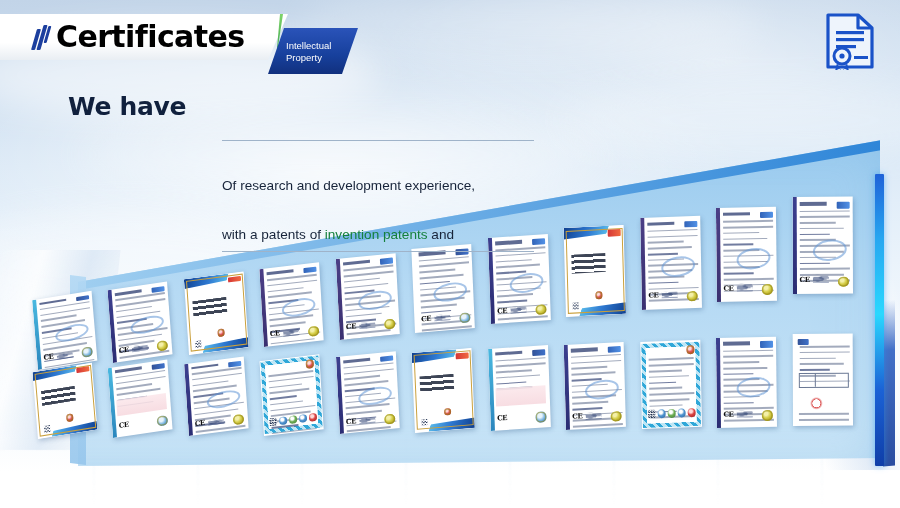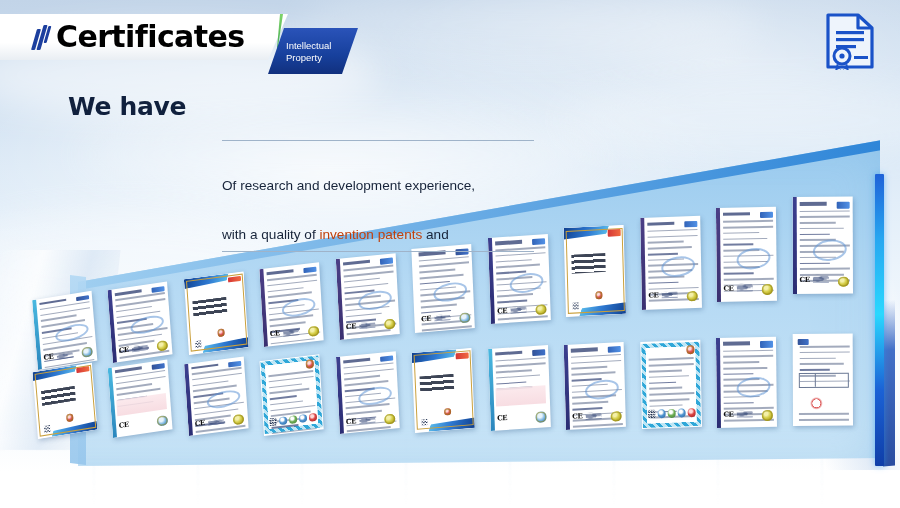--- a/index.html
+++ b/index.html
@@ -120,21 +120,21 @@
     font-size:14px; font-weight:700; color:#1d5fc0; letter-spacing:.2px;
     margin-left:2px; margin-bottom:6px;
     font-family:"DejaVu Sans", sans-serif;
   }
   .desc{
     position:absolute; left:222px; top:140px; width:312px; z-index:25;
     border-top:1px solid #9fb3c9; border-bottom:1px solid #9fb3c9;
     padding:7px 0 6px 0;
   }
   .desc p{ font-size:13.6px; line-height:20.5px; color:#17243a;margin-top:28px; }
-  .hl{ color:#c2410c; }
+  .hl{ color:#15803d; }
 
   
   .board{
     position:absolute; left:0; top:0; width:900px; height:508px;
     z-index:10; pointer-events:none;
   }
   .board-shape{
     position:absolute; left:20px; top:140px; width:860px; height:330px;
     background:linear-gradient(180deg, rgba(150,201,238,.95) 0%, rgba(176,215,243,.92) 45%, rgba(196,226,246,.9) 100%);
     clip-path:polygon(58px 142px, 862px 0px, 862px 318px, 58px 326px);
@@ -780,15 +780,15 @@
   </svg>
 </div>
 
 <div class="headline">
   <div class="we-have">We have</div>
 </div>
 
 <div class="desc">
   <p>Of research and development experience,</p>
   <p>
-    <span>with a quality of </span><span class="hl">invention patents</span><span> and</span>
+    <span>with a patents of </span><span class="hl">invention patents</span><span> and</span>
   </p>
 </div>
 
 </body></html>

